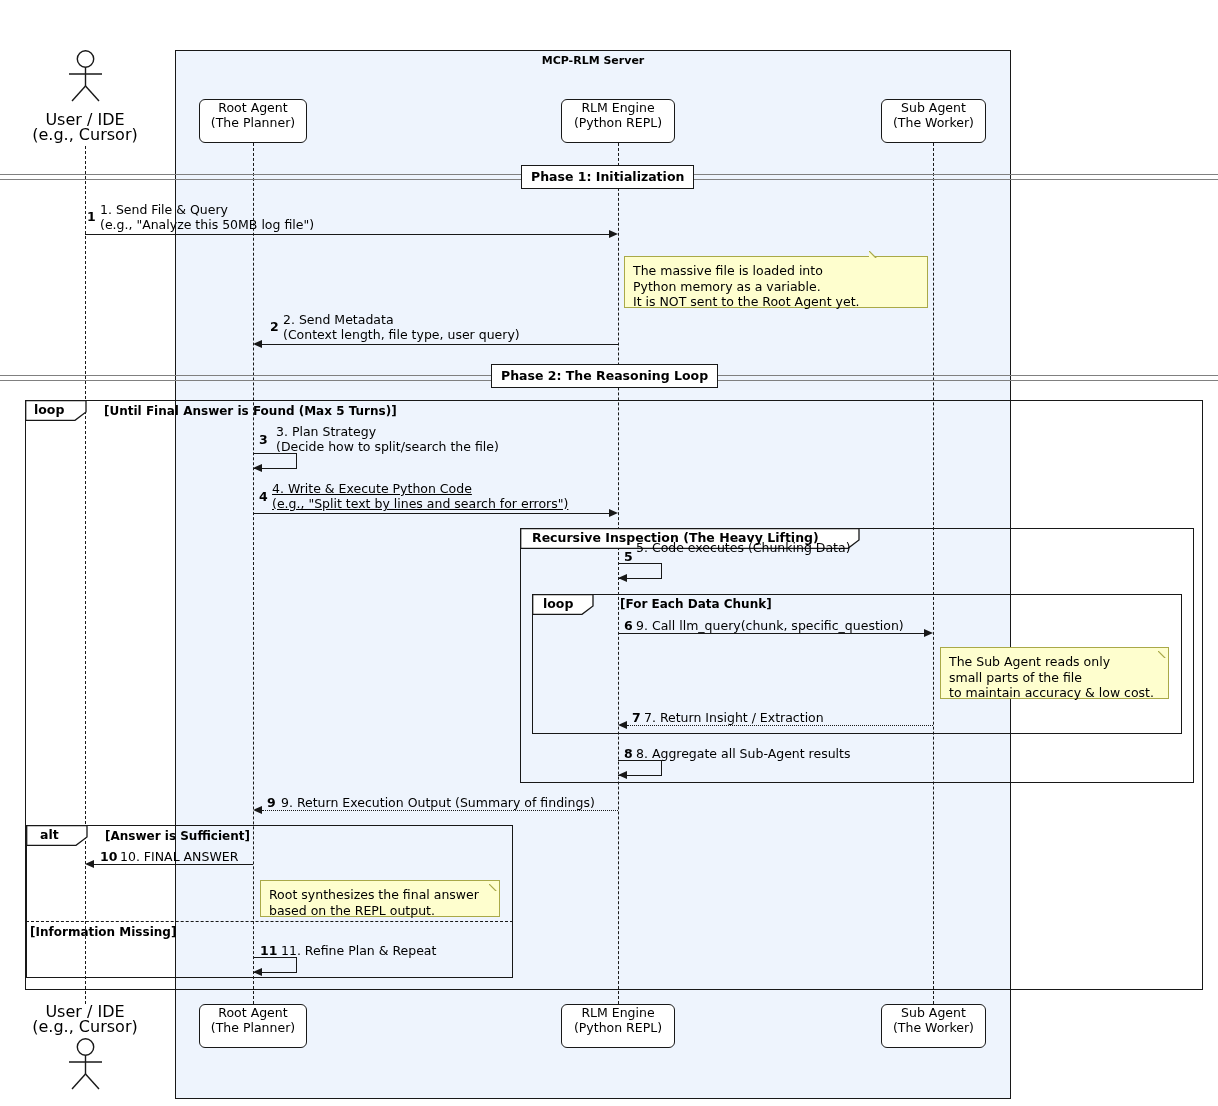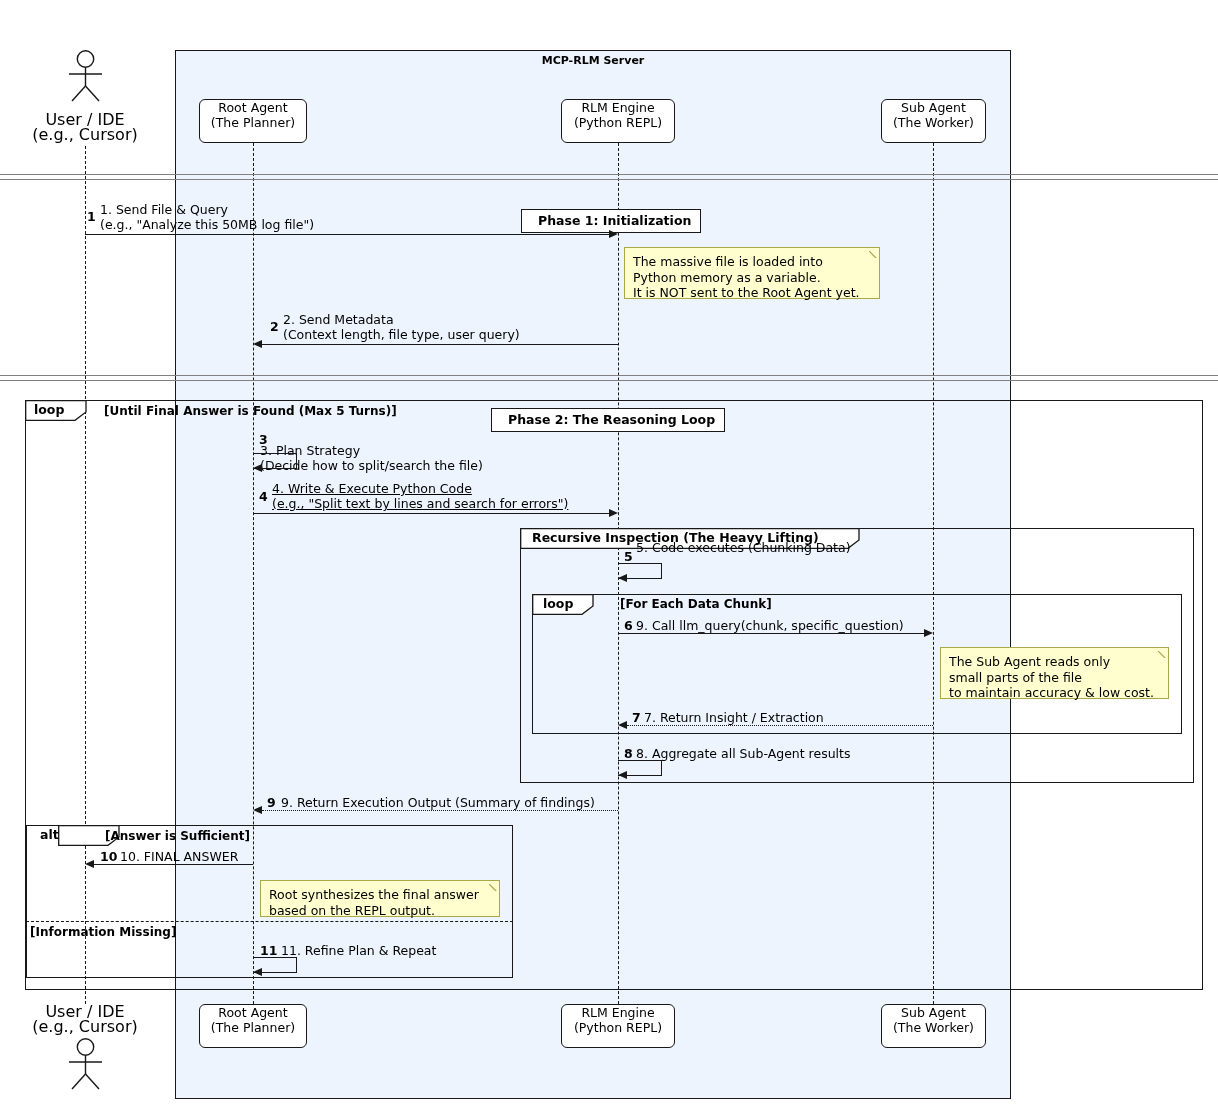--- a/index.html
+++ b/index.html
@@ -41,22 +41,22 @@
   .divider-lines{
     left:0;width:1218px;height:6px;
   }
   .divider-lines::before,.divider-lines::after{
     content:"";position:absolute;left:0;width:1218px;height:1.2px;background:#808080;
   }
   .divider-lines::before{top:0;}
   .divider-lines::after{top:4.5px;}
   .divider-label{
     border:1.3px solid #181818;background:#FFFFFF;
-    font-size:12.5px;font-weight:bold;padding:3px 9px 4px 16px;
-    white-space:nowrap;box-sizing:border-box;margin-top:44px;
+    font-size:12.5px;font-weight:bold;padding:3px 9px 4px 9px;
+    white-space:nowrap;box-sizing:border-box;
   }
 
   
   .gframe{
     border:1.3px solid #181818;box-sizing:border-box;background:transparent;
   }
   .gtitle{
     font-size:12px;font-weight:bold;white-space:nowrap;
   }
   .gtitle-plain{
@@ -165,21 +165,21 @@
 <div class="abs divider-label" style="left:521px;top:165px;">Phase 1: Initialization</div>
 
 <div class="abs mnum" style="left:87px;top:209px;">1</div>
 <div class="abs mlabel" style="left:100px;top:202px;">
   <span>1. Send File &amp; Query</span><br>
   <span>(e.g., "Analyze this 50MB log file")</span>
 </div>
 <div class="abs mline" style="left:85px;top:234px;width:525px;"></div>
 <div class="abs arrow-r" style="left:609px;top:229.5px;"></div>
 
-<div class="abs note" style="left:624px;top:247px;width:256px;height:52px;">The massive file is loaded into
+<div class="abs note" style="left:624px;top:256px;width:304px;height:52px;">The massive file is loaded into
 Python memory as a variable.
 It is NOT sent to the Root Agent yet.</div>
 <div class="abs" style="left:869px;top:247px;width:11px;height:11px;overflow:hidden;">
   <svg width="11" height="11" viewBox="0 0 11 11">
     <polygon points="0,0 11,11 0,11" fill="#FEFECE" stroke="none"></polygon>
     <line x1="0" y1="0" x2="11" y2="11" stroke="#A9A948" stroke-width="1.2"></line>
   </svg>
 </div>
 
 <div class="abs mnum" style="left:270px;top:319px;">2</div>
@@ -196,21 +196,21 @@
 <div class="abs gframe" style="left:25px;top:400px;width:1178px;height:590px;"></div>
 <div class="abs" style="left:25px;top:400px;width:62px;height:21px;">
   <svg width="62" height="21" viewBox="0 0 62 21">
     <path d="M0.7,0.7 L61,0.7 L61,12 L50,20.3 L0.7,20.3 Z" fill="#FFFFFF" stroke="#181818" stroke-width="1.3"></path>
   </svg>
   <div class="abs gtitle-plain" style="left:9px;top:2px;">loop</div>
 </div>
 <div class="abs gtitle" style="left:104px;top:404px;">[Until Final Answer is Found (Max 5 Turns)]</div>
 
 <div class="abs mnum" style="left:259px;top:432px;">3</div>
-<div class="abs mlabel" style="left:260px;top:424px;margin-top:19px;">
+<div class="abs mlabel" style="left:276px;top:424px;">
   <span>3. Plan Strategy</span><br>
   <span>(Decide how to split/search the file)</span>
 </div>
 <div class="abs selfmsg" style="left:253px;top:453px;width:44px;"></div>
 <div class="abs arrow-l" style="left:253px;top:464px;"></div>
 
 <div class="abs mnum" style="left:259px;top:489px;">4</div>
 <div class="abs mlabel" style="left:272px;top:481px;text-decoration:underline;">
   <span>4. Write &amp; Execute Python Code</span><br>
   <span>(e.g., "Split text by lines and search for errors")</span>
@@ -264,21 +264,21 @@
 <div class="abs mlabel" style="left:636px;top:746px;">8. Aggregate all Sub-Agent results</div>
 <div class="abs selfmsg" style="left:618px;top:760px;width:44px;"></div>
 <div class="abs arrow-l" style="left:618px;top:771px;"></div>
 
 <div class="abs mnum" style="left:267px;top:795px;">9</div>
 <div class="abs mlabel" style="left:281px;top:795px;">9. Return Execution Output (Summary of findings)</div>
 <div class="abs mline dotted" style="left:262px;top:810px;width:356px;"></div>
 <div class="abs arrow-l" style="left:253px;top:805.5px;"></div>
 
 <div class="abs gframe" style="left:26px;top:825px;width:487px;height:153px;"></div>
-<div class="abs" style="left:26px;top:825px;width:62px;height:15px;padding-left:32px;">
+<div class="abs" style="left:26px;top:825px;width:62px;height:15px;">
   <svg width="62" height="21" viewBox="0 0 62 21">
     <path d="M0.7,0.7 L61,0.7 L61,12 L50,20.3 L0.7,20.3 Z" fill="#FFFFFF" stroke="#181818" stroke-width="1.3"></path>
   </svg>
   <div class="abs gtitle-plain" style="left:14px;top:2px;">alt</div>
 </div>
 <div class="abs gtitle" style="left:105px;top:829px;">[Answer is Sufficient]</div>
 
 <div class="abs mnum" style="left:100px;top:849px;">10</div>
 <div class="abs mlabel" style="left:120px;top:849px;">10. FINAL ANSWER</div>
 <div class="abs mline" style="left:94px;top:864px;width:159px;"></div>

